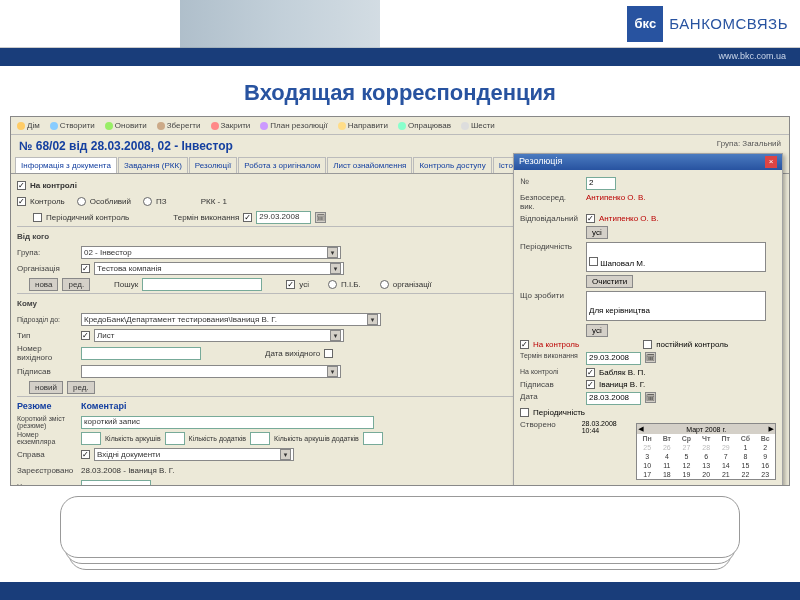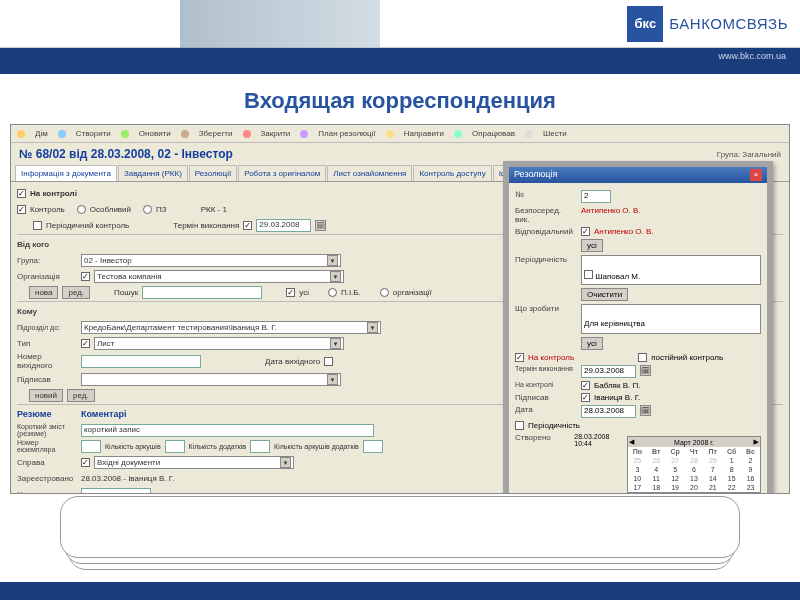--- a/index.html
+++ b/index.html
@@ -2,45 +2,45 @@
 <html><head>
 <meta charset="utf-8">
 <style>
 *{box-sizing:border-box;margin:0;padding:0;font-family:Arial,sans-serif}
 body{width:800px;height:600px;background:#fff;overflow:hidden;position:relative}
 .header-bar{height:48px;background:#fff;display:flex;align-items:center;justify-content:flex-end;border-bottom:1px solid #ccc;position:relative}
 .header-photo{position:absolute;left:180px;top:0;width:200px;height:48px;background:linear-gradient(90deg,#7a94a8,#9ab0c0,#b5c5d0);opacity:.6}
 .logo-box{display:flex;align-items:center;gap:6px;padding-right:12px}
 .logo-square{width:36px;height:36px;background:#2853a0;display:flex;align-items:center;justify-content:center;color:#fff;font-size:13px;font-weight:bold}
 .logo-text{color:#2853a0;font-size:15px;letter-spacing:.5px}
-.blue-strip{height:26px;background:#193d7a;color:#cbd7ea;font-size:9px;text-align:right;padding:3px 14px 0 0}
+.blue-strip{height:18px;background:#193d7a;color:#cbd7ea;font-size:9px;text-align:right;padding:3px 14px 0 0}
 .title{color:#2853a0;font-size:22px;font-weight:bold;text-align:center;padding:14px 0 10px}
 .app-window{margin:0 10px;border:1px solid #888;background:#ece9d8;height:370px;position:relative;overflow:hidden}
 .toolbar{height:18px;background:#ece9d8;border-bottom:1px solid #bbb;display:flex;align-items:center;gap:10px;padding:0 6px;font-size:8px;color:#444}
-.tool-item{display:flex;align-items:center;gap:10px}
+.tool-item{display:flex;align-items:center;gap:2px}
 .tool-dot{width:8px;height:8px;border-radius:50%;background:#8fa}
-.doc-header{padding:4px 8px;display:flex;justify-content:space-between;align-items:center}
+.doc-header{padding:4px 8px;display:flex;justify-content:space-between;align-items:flex-start}
 .doc-title{color:#1540a0;font-weight:bold;font-size:12px}
 .grp-label{font-size:8px;color:#555}
 .tabs{display:flex;gap:1px;padding:0 4px;font-size:8px;border-bottom:1px solid #999}
 .tab{padding:3px 5px;color:#1540a0;background:#ece9d8;border:1px solid #bbb;border-bottom:none;cursor:pointer}
 .tab.active{background:#fff}
 .form-area{background:#ece9d8;padding:2px 6px;font-size:8px;color:#333}
 .form-row{display:flex;align-items:center;gap:4px;margin:2px 0;min-height:14px}
 .lbl{width:60px;font-size:8px;color:#444}
 .chk{width:9px;height:9px;border:1px solid #666;background:#fff;display:inline-block}
 .chk.on::after{content:"✓";font-size:8px;line-height:7px;color:#000;display:block}
 .radio{width:9px;height:9px;border:1px solid #666;border-radius:50%;background:#fff;display:inline-block}
 .inp{background:#fff;border:1px solid #7a9;height:13px;font-size:8px;padding:0 2px}
 .dd{background:#fff;border:1px solid #888;height:13px;font-size:8px;padding:0 2px;display:flex;align-items:center;justify-content:space-between}
 .dd-arrow{width:11px;height:11px;background:#d4d0c8;border:1px solid #888;text-align:center;font-size:7px;line-height:9px}
 .btn{background:#d4d0c8;border:1px solid #888;padding:1px 5px;font-size:8px;cursor:pointer}
 .sect{color:#1540a0;font-weight:bold;font-size:9px;padding:2px 0}
 .divider{border-top:1px solid #bbb;margin:2px 0}
-.dialog{position:absolute;right:16px;top:36px;width:270px;background:#ece9d8;border:6px solid #a3a3a3;box-shadow:2px 2px 4px rgba(0,0,0,.3)}
+.dialog{position:absolute;right:6px;top:36px;width:270px;background:#ece9d8;border:1px solid #a3a3a3;box-shadow:2px 2px 4px rgba(0,0,0,.3)}
 .dialog-title{background:linear-gradient(#4a7bc0,#2853a0);color:#fff;font-size:9px;padding:2px 5px;display:flex;justify-content:space-between}
 .dialog-close{width:12px;height:12px;background:#d44;color:#fff;text-align:center;font-size:8px;line-height:11px;cursor:pointer}
 .dialog-body{padding:4px 6px;font-size:8px}
 .drow{display:flex;align-items:flex-start;gap:4px;margin:3px 0}
 .dlbl{width:62px;font-size:8px;color:#444}
 .red{color:#b00}
 .txta{background:#fff;border:1px solid #888;width:180px;height:26px;font-size:8px;padding:14px 2px}
 .cal{background:#fff;border:1px solid #888;width:150px;font-size:7px;margin-top:3px}
 .cal-head{background:#d4d0c8;text-align:center;padding:1px;display:flex;justify-content:space-between;align-items:center}
 .cal-grid{display:grid;grid-template-columns:repeat(7,1fr);text-align:center}

